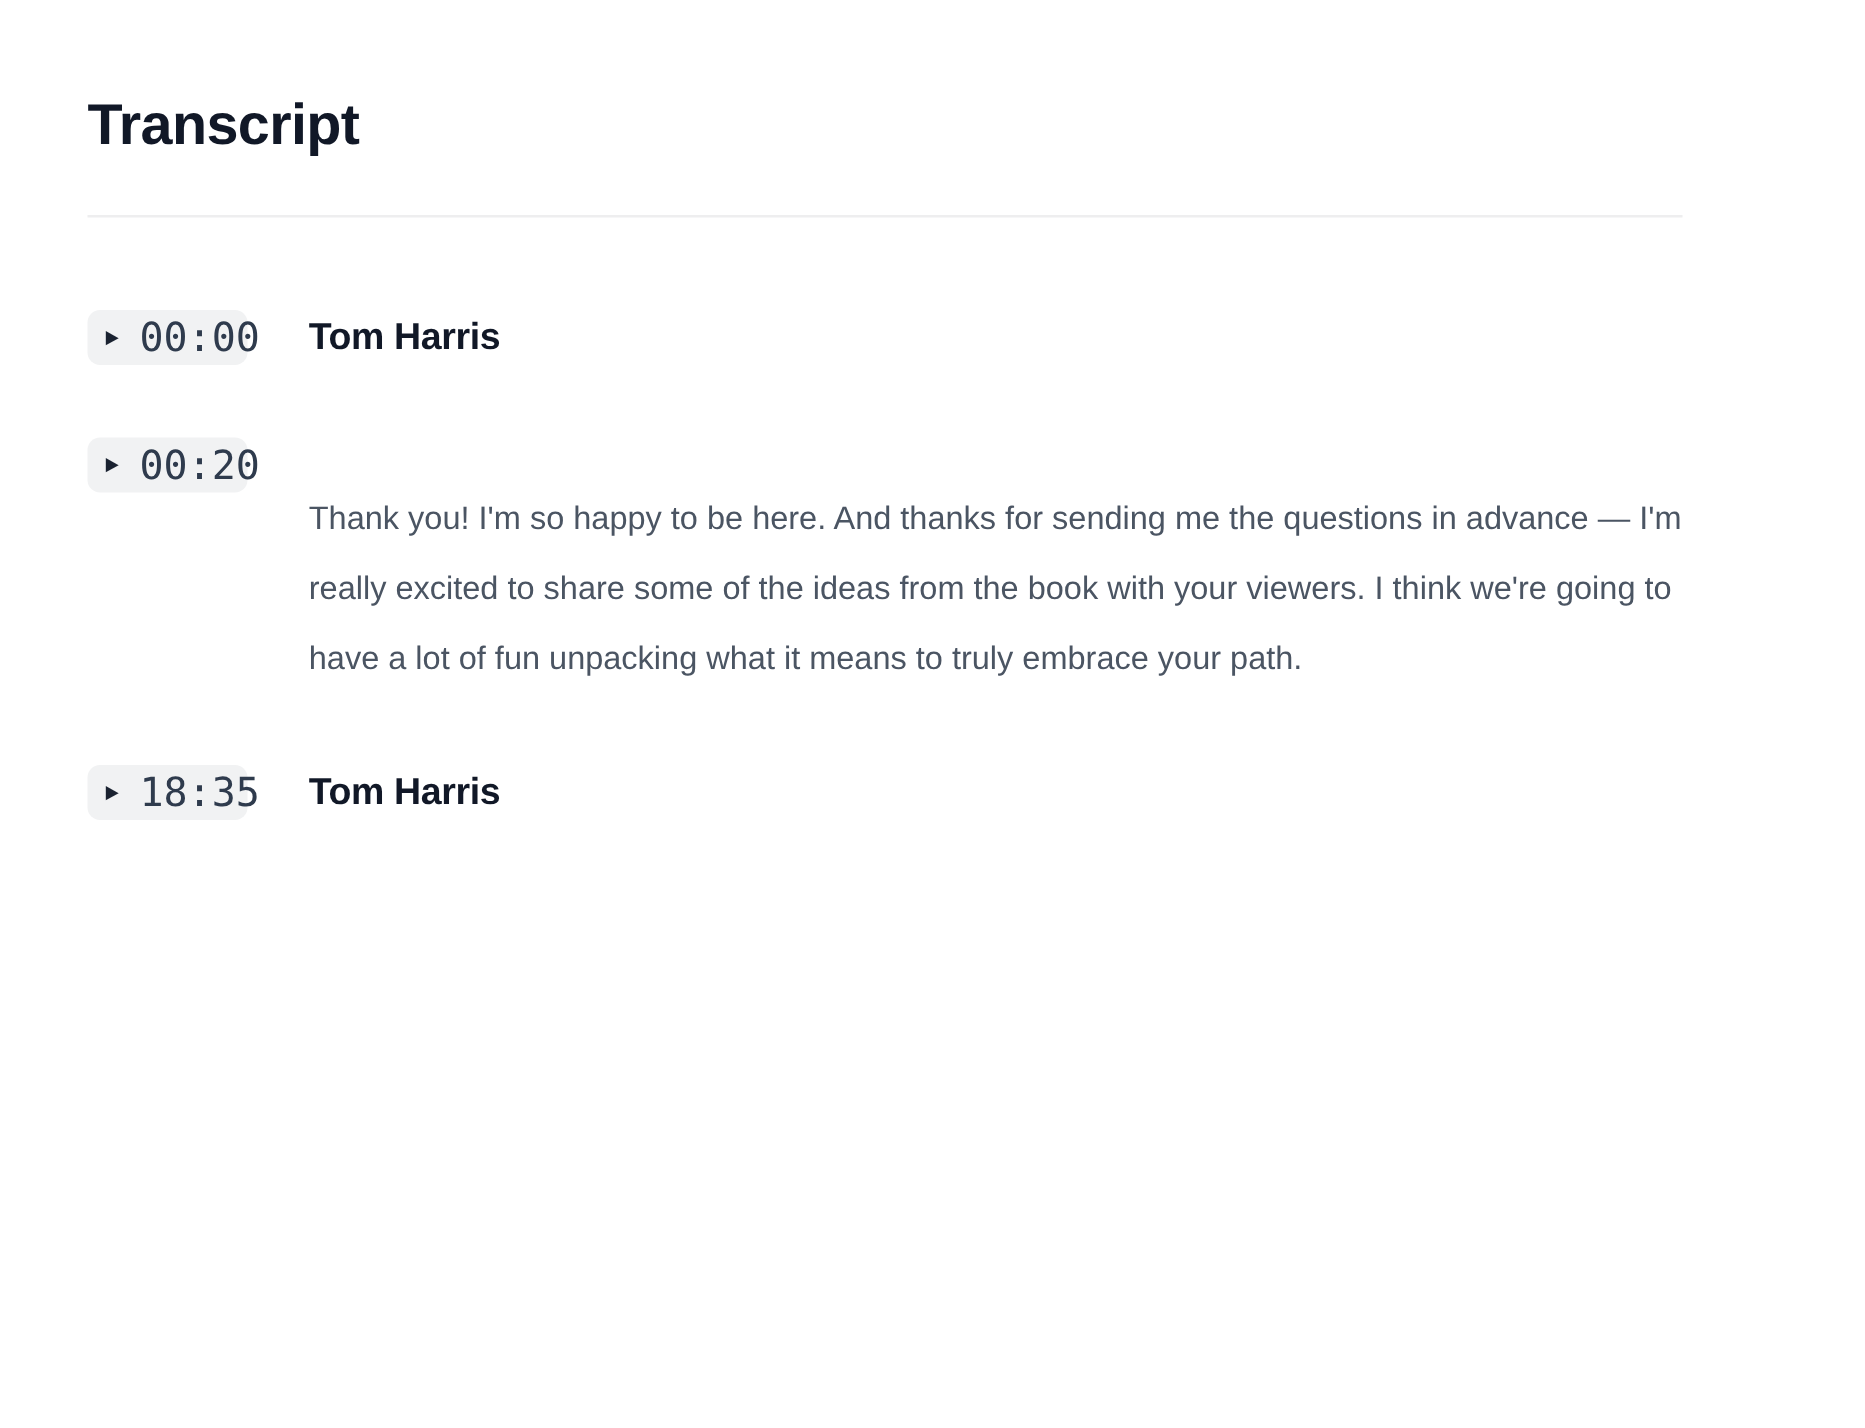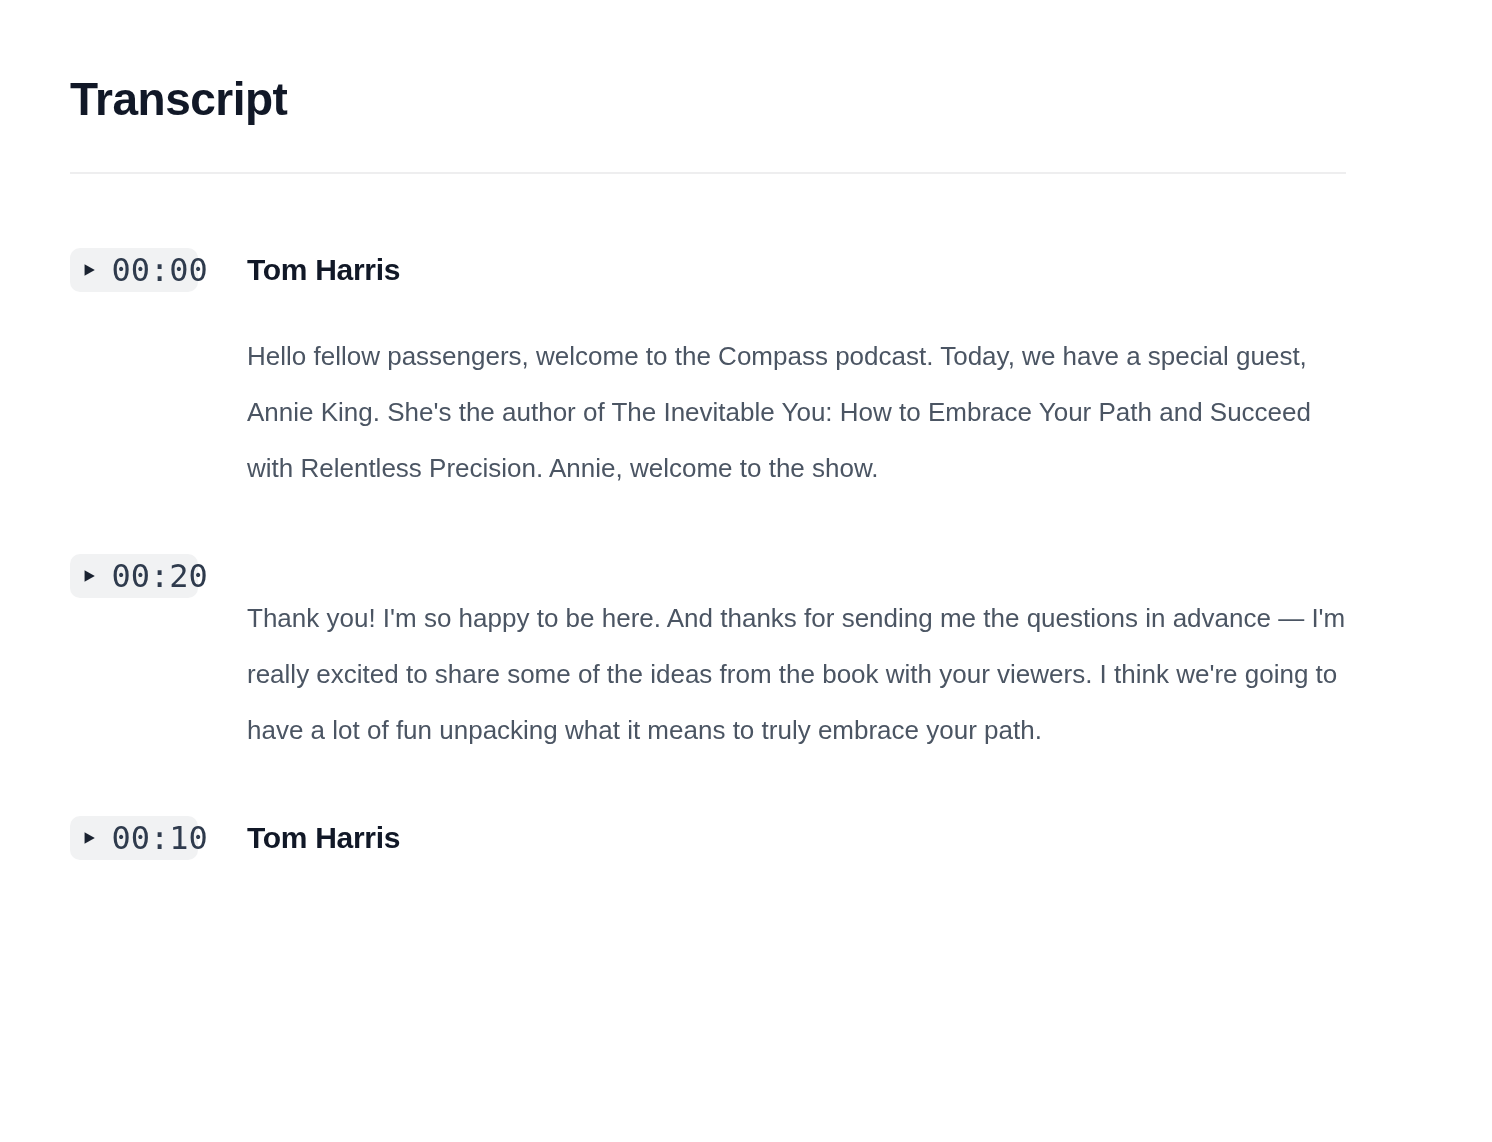--- a/index.html
+++ b/index.html
@@ -96,38 +96,37 @@
 
   <div class="entries">
 
     <div class="entry">
       <button class="stamp-btn">
         <span class="play-glyph">▶</span>
         <span class="stamp-time">00:00</span>
       </button>
       <div class="entry-body">
         <div class="speaker">Tom Harris</div>
-        <p class="utterance">Hello fellow passengers, welcome to the Compass podcast. Today, we have a special guest, Annie King. She's the author of The Inevitable You: How to Embrace Your Path and Succeed with Relentless Precision. Annie, welcome to the show.</p>
       </div>
     </div>
 
     <div class="entry">
       <button class="stamp-btn">
         <span class="play-glyph">▶</span>
         <span class="stamp-time">00:20</span>
       </button>
       <div class="entry-body">
         <p class="utterance">Thank you! I'm so happy to be here. And thanks for sending me the questions in advance — I'm really excited to share some of the ideas from the book with your viewers. I think we're going to have a lot of fun unpacking what it means to truly embrace your path.</p>
       </div>
     </div>
 
     <div class="entry">
       <button class="stamp-btn">
         <span class="play-glyph">▶</span>
-        <span class="stamp-time">00:10</span>
+        <span class="stamp-time">18:35</span>
       </button>
       <div class="entry-body">
         <div class="speaker">Tom Harris</div>
       </div>
     </div>
 
   </div>
 </div>
 
 </body></html>

